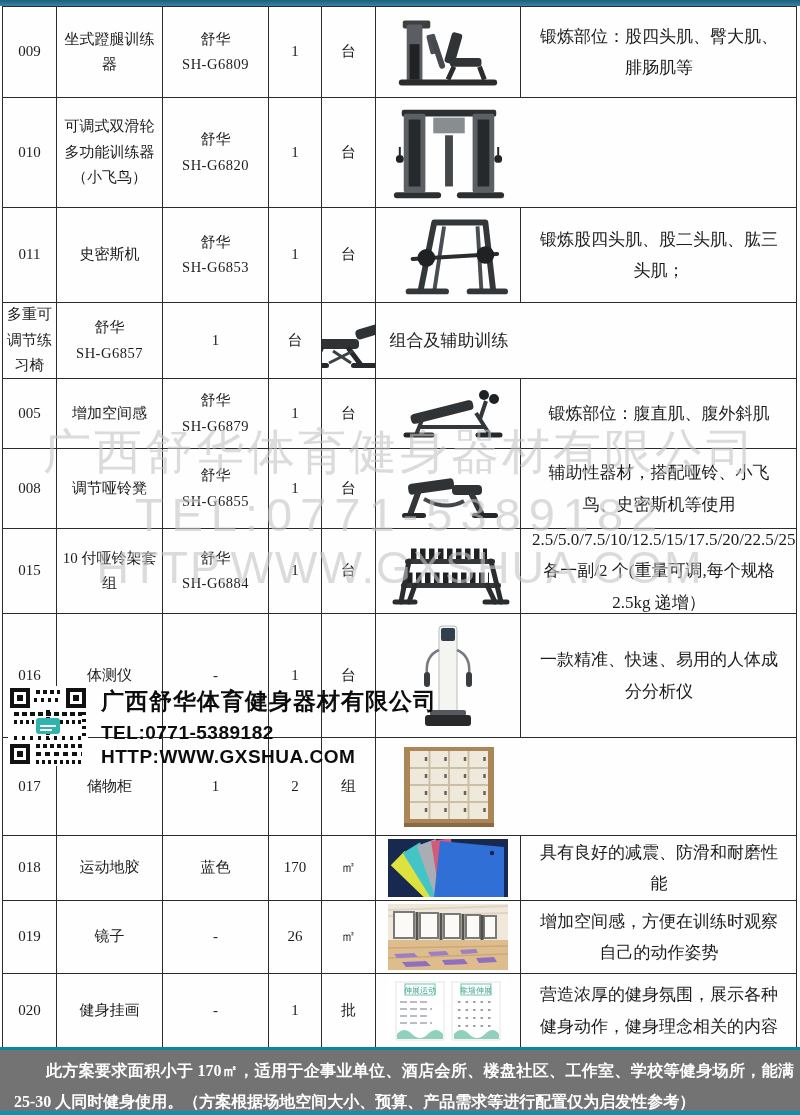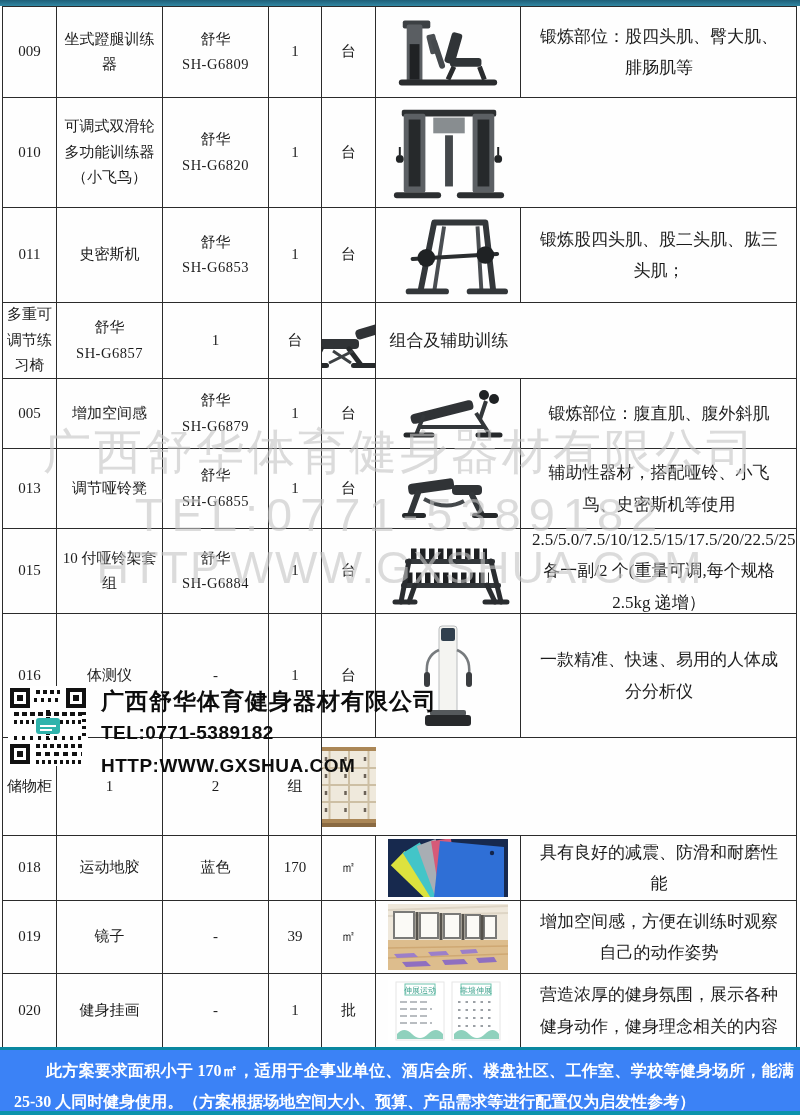--- a/index.html
+++ b/index.html
@@ -28,24 +28,24 @@
       font-family:"Liberation Sans","DejaVu Sans",sans-serif;}
   .wm1{top:420px;font-size:48px;letter-spacing:3px;}
   .wm2{top:487px;font-size:47px;letter-spacing:8px;}
   .wm3{top:542px;font-size:45px;letter-spacing:2px;}
   
   .stamp{position:absolute;left:8px;top:686px;display:flex;align-items:flex-start;z-index:6;
          font-family:"Liberation Sans","DejaVu Sans",sans-serif;}
   .stamp-text{margin-left:13px;color:#0d0d0d;}
   .stamp-company{font-size:23px;font-weight:800;letter-spacing:1px;}
   .stamp-tel{font-size:19px;font-weight:700;margin-top:5px;letter-spacing:.5px;}
-  .stamp-url{font-size:19px;font-weight:700;margin-top:11px;letter-spacing:.5px;}
+  .stamp-url{font-size:19px;font-weight:700;margin-top:2px;letter-spacing:.5px;}
   
   .footer{position:absolute;left:0;top:1047px;width:800px;height:68px;box-sizing:border-box;
-          background:#3b82f6;border-top:3px solid #0a87a0;border-bottom:4px solid #0c93ab;
+          background:#737373;border-top:3px solid #0a87a0;border-bottom:4px solid #0c93ab;
           color:#fff;font-weight:700;font-size:16px;line-height:1.95;
           padding:5px 6px 0 14px;text-indent:2em;text-align:justify;
           font-family:"Liberation Serif","DejaVu Serif",serif;}
 </style>
 </head>
 <body>
 
 <div class="page">
   <div class="topbar"></div>
 
@@ -171,21 +171,21 @@
           <path d="M36 30 L28 50 M88 28 L102 50" stroke="#33373a" stroke-width="4"></path>
           <path d="M18 50 L44 50 M90 50 L112 50" stroke="#26292b" stroke-width="5" stroke-linecap="round"></path>
         </svg>
       </div>
       <div class="cell desc">
           <div>锻炼部位：腹直肌、腹外斜肌</div>
         </div>
     </div>
 
     <div class="row" style="height:80px">
-      <div class="cell">013</div>
+      <div class="cell">008</div>
       <div class="cell">调节哑铃凳</div>
       <div class="cell">
         <div>舒华</div>
         <div class="modelline">SH-G6855</div>
       </div>
       <div class="cell">1</div>
       <div class="cell">台</div>
       <div class="cell img-cell">
         <svg width="120" height="68" viewBox="0 0 120 68">
           <rect x="20" y="26" width="46" height="11" rx="4" fill="#303336" transform="rotate(-8 43 31)"></rect>
@@ -241,20 +241,21 @@
           <rect x="25" y="90" width="36" height="6" rx="2" fill="#55595c"></rect>
           <rect x="20" y="95" width="46" height="11" rx="3" fill="#27292b"></rect>
         </svg>
       </div>
       <div class="cell desc">
           <div>一款精准、快速、易用的人体成分分析仪</div>
         </div>
     </div>
 
     <div class="row" style="height:98px">
+      <div class="cell">017</div>
       <div class="cell">储物柜</div>
       <div class="cell">1</div>
       <div class="cell">2</div>
       <div class="cell">组</div>
       <div class="cell img-cell">
         <svg width="118" height="88" viewBox="0 0 118 88">
           <rect x="14" y="4" width="90" height="78" fill="#ab8757"></rect>
           <rect x="20" y="8" width="78" height="68" fill="#efe9dc"></rect>
           <path d="M39.5 8 V76 M59 8 V76 M78.5 8 V76 M20 25 H98 M20 42 H98 M20 59 H98" stroke="#cdbfa4" stroke-width="2"></path>
           <path d="M36 14 V72 M55.5 14 V72 M75 14 V72 M94.5 14 V72" stroke="#6b6257" stroke-width="2.5" stroke-dasharray="4 13"></path>
@@ -282,21 +283,21 @@
       </div>
       <div class="cell desc">
           <div>具有良好的减震、防滑和耐磨性能</div>
         </div>
     </div>
 
     <div class="row" style="height:73px">
       <div class="cell">019</div>
       <div class="cell">镜子</div>
       <div class="cell">-</div>
-      <div class="cell">39</div>
+      <div class="cell">26</div>
       <div class="cell">㎡</div>
       <div class="cell img-cell">
         <svg width="120" height="66" viewBox="0 0 120 66">
           <rect width="120" height="36" fill="#efe8db"></rect>
           <rect y="36" width="120" height="30" fill="#ddbd8d"></rect>
           <path d="M0 6 L120 2 M0 12 L120 9" stroke="#ded5c5" stroke-width="2"></path>
           <g fill="#fbfaf6" stroke="#7a7a78" stroke-width="2">
             <rect x="6" y="8" width="20" height="26"></rect>
               <rect x="32" y="9" width="18" height="25"></rect>
             <rect x="56" y="10" width="16" height="24"></rect>

